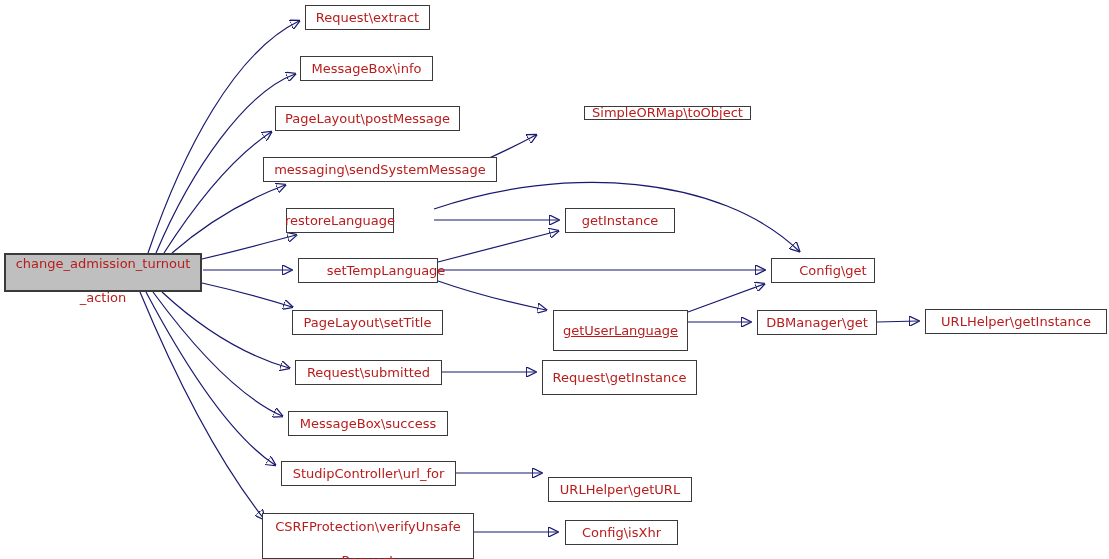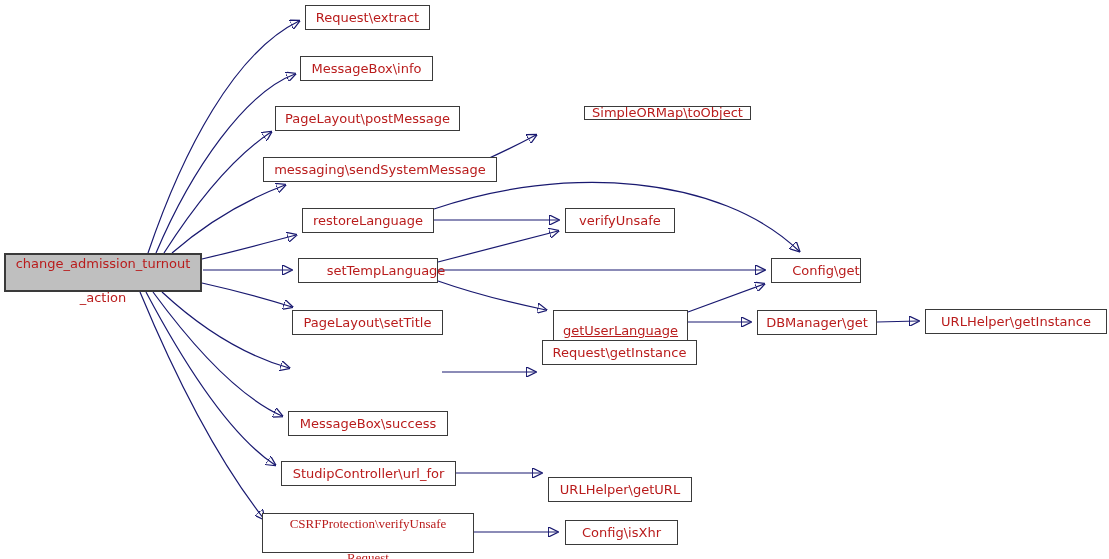--- a/index.html
+++ b/index.html
@@ -96,45 +96,46 @@
   <div class="node" style="left:305px; top:5px; width:125px; height:25px;">Request\extract</div>
 
   <div class="node" style="left:300px; top:56px; width:133px; height:25px;">MessageBox\info</div>
 
   <div class="node" style="left:275px; top:106px; width:185px; height:25px;">PageLayout\postMessage</div>
 
   <div class="node" style="left:251px; top:157px; width:234px; height:25px;margin-left:12px;">messaging\sendSystemMessage</div>
 
   <div class="node" style="left:540px; top:106px; width:167px; height:14px;margin-left:44px;">SimpleORMap\toObject</div>
 
-  <div class="node" style="left:302px; top:208px; width:132px; height:25px;">restoreLanguage</div>
+  <div class="node" style="left:286px; top:208px; width:108px; height:25px;">restoreLanguage</div>
 
-  <div class="node" style="left:565px; top:208px; width:110px; height:25px;">verifyUnsafe</div>
+  <div class="node" style="left:565px; top:208px; width:110px; height:25px;">getInstance</div>
 
   <div class="node" style="left:298px; top:258px; width:140px; height:25px;padding-left:36px;">setTempLanguage</div>
 
-  <div class="node" style="left:771px; top:258px; width:90px; height:25px;padding-left:20px;">Config\get</div>
+  <div class="node" style="left:771px; top:258px; width:104px; height:25px;padding-left:20px;">Config\get</div>
 
   <div class="node" style="left:292px; top:310px; width:151px; height:25px;">PageLayout\setTitle</div>
 
   <div class="node" style="left:553px; top:310px; width:135px; height:41px;text-decoration:underline;">getUserLanguage</div>
 
   <div class="node" style="left:757px; top:310px; width:120px; height:25px;">DBManager\get</div>
 
   <div class="node" style="left:925px; top:309px; width:182px; height:25px;">URLHelper\getInstance</div>
 
+  <div class="node" style="left:295px; top:360px; width:147px; height:25px;">Request\submitted</div>
 
-  <div class="node" style="left:542px; top:340px; width:155px; height:25px;">Request\getInstance</div>
+  <div class="node" style="left:542px; top:360px; width:155px; height:35px;">Request\getInstance</div>
 
   <div class="node" style="left:288px; top:411px; width:160px; height:25px;">MessageBox\success</div>
 
   <div class="node" style="left:281px; top:461px; width:175px; height:25px;">StudipController\url_for</div>
 
   <div class="node" style="left:548px; top:461px; width:144px; height:25px;margin-top:16px;">URLHelper\getURL</div>
 
-  <div class="node" style="left:262px; top:513px; width:212px; height:40px;font-family:Liberation Serif, serif;">
+  <div class="node" style="left:262px; top:513px; width:212px; height:46px;">
     <span class="ln">CSRFProtection\verifyUnsafe</span>
     <span class="ln">Request</span>
   </div>
 
   <div class="node" style="left:565px; top:520px; width:113px; height:25px;">Config\isXhr</div>
 
 </div>
 
 </body></html>

